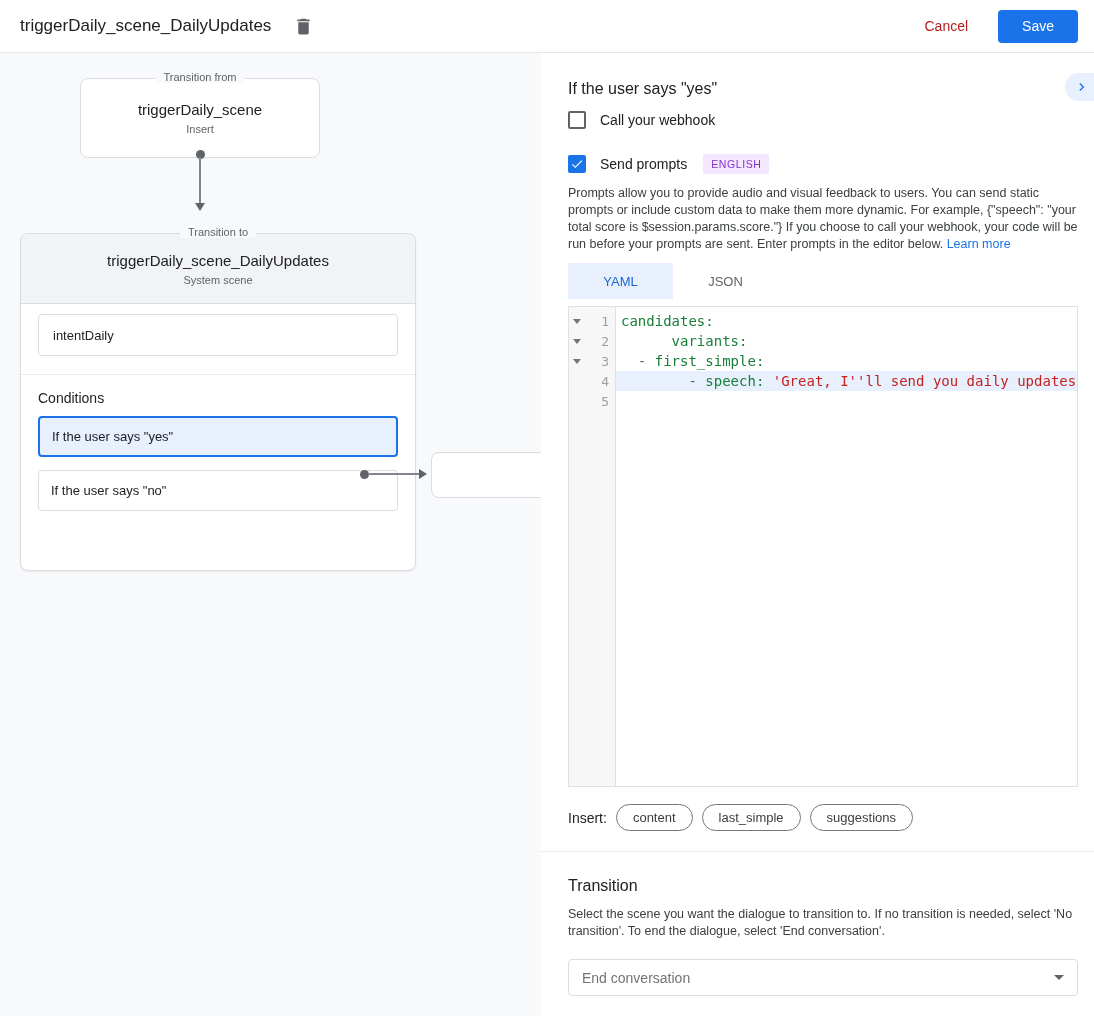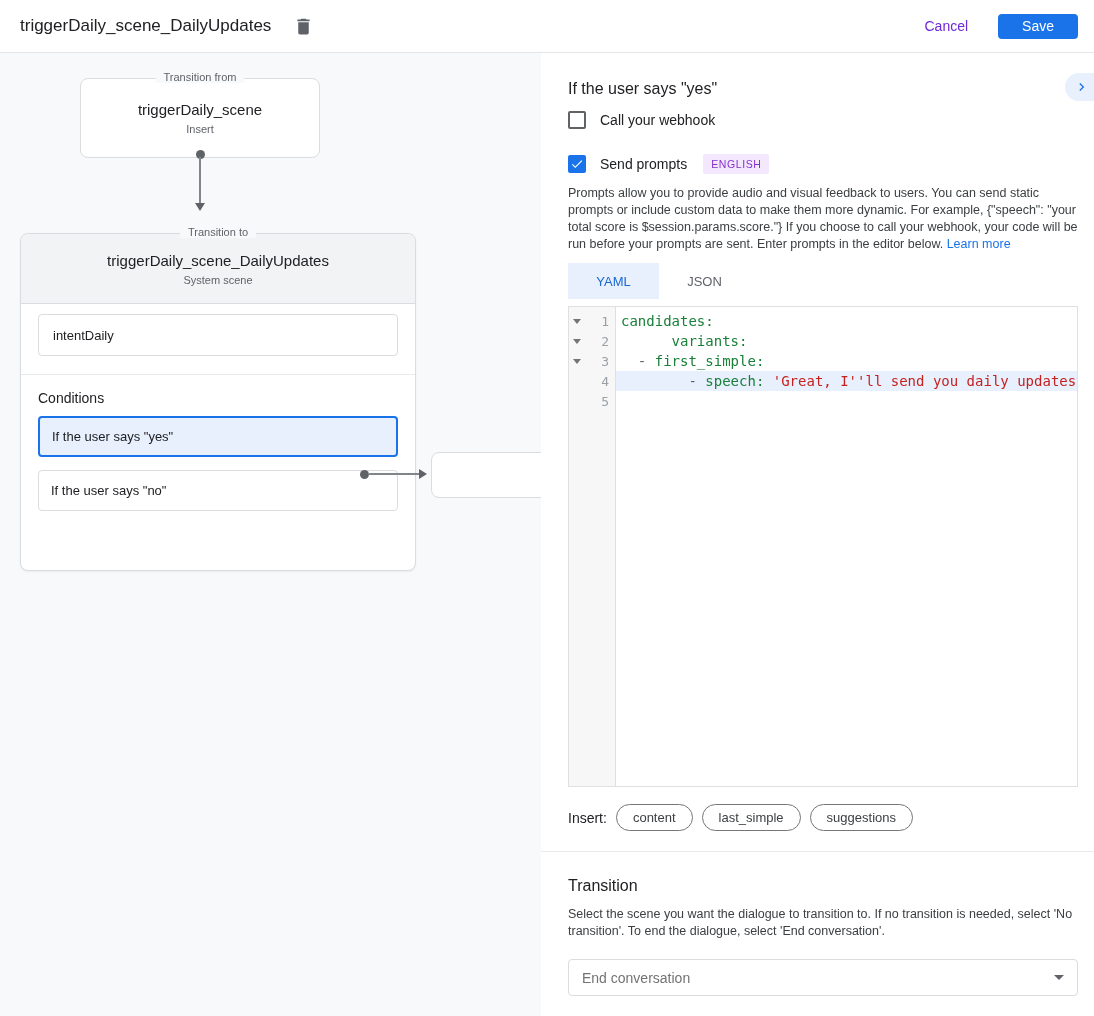--- a/index.html
+++ b/index.html
@@ -6,23 +6,23 @@
   html,body { width:1094px; height:1016px; overflow:hidden; background:#fff;
     font-family:"Liberation Sans", sans-serif; color:#202124; }
 
   
   .app-header { position:absolute; top:0; left:0; width:1094px; height:53px;
     background:#fff; border-bottom:1px solid #e4e6e8; display:flex; align-items:center; z-index:30; }
   .app-title { margin-left:20px; font-size:17px; font-weight:500; color:#202124; }
   .trash-btn { margin-left:16px; width:32px; height:32px; border:none; background:transparent;
     display:flex; align-items:center; justify-content:center; cursor:pointer; }
   .header-actions { margin-left:auto; display:flex; align-items:center; margin-right:16px; }
-  .cancel-btn { border:none; background:transparent; color:#6d28d9; font-size:14px; font-weight:500;
+  .cancel-btn { border:none; background:transparent; color:#b91c1c; font-size:14px; font-weight:500;
     font-family:inherit; margin-right:30px; cursor:pointer; }
-  .save-btn { background:#1a73e8; color:#fff; border:none; border-radius:4px; height:25px;
+  .save-btn { background:#1a73e8; color:#fff; border:none; border-radius:4px; height:33px;
     padding:0 24px; font-size:14px; font-weight:500; font-family:inherit; cursor:pointer; }
 
   
   .canvas { position:absolute; top:53px; left:0; width:541px; height:963px;
     background:#f8f9fa; overflow:hidden; z-index:1; }
   .flow-node { position:absolute; background:#fff; border:1px solid #dadce0; border-radius:8px; }
   .node-legend { position:absolute; top:-8px; left:50%; transform:translateX(-50%);
     background:#f8f9fa; padding:0 8px; font-size:11px; color:#5f6368; white-space:nowrap; }
   .from-node { left:80px; top:25px; width:240px; height:80px; display:flex; flex-direction:column;
     align-items:center; justify-content:center; }
@@ -72,21 +72,21 @@
     flex:0 0 auto; display:flex; align-items:center; justify-content:center; cursor:pointer; }
   .cbx.checked { background:#1a73e8; border-color:#1a73e8; }
   .check-label { margin-left:14px; font-size:14px; font-weight:500; color:#202124; }
   .lang-badge { margin-left:16px; background:#f3e8fd; color:#8430ce; font-size:10.5px; font-weight:500;
     letter-spacing:.6px; padding:4px 8px; border-radius:2px; }
 
   .desc { margin-top:11px; font-size:12.5px; line-height:17px; color:#3c4043; width:510px; }
   .link { color:#1a73e8; text-decoration:none; cursor:pointer; }
 
   .tabs { margin-top:10px; display:flex; }
-  .tab { width:91px; height:36px; display:flex; align-items:center; justify-content:center;
+  .tab { width:105px; height:36px; display:flex; align-items:center; justify-content:center;
     font-size:13px; font-weight:500; color:#5f6368; cursor:pointer; }
   .tab.active { background:#e8f0fe; color:#1967d2; }
 
   .editor { margin-top:7px; width:510px; height:481px; border:1px solid #e0e0e0;
     display:flex; font-family:"DejaVu Sans Mono", monospace; font-size:14px; overflow:hidden; }
   .gutter { width:47px; background:#f7f7f7; border-right:1px solid #e0e0e0; flex:0 0 auto;
     padding-top:4px; }
   .gutter-row { height:20px; display:flex; align-items:center; }
   .fold-cell { width:16px; display:flex; align-items:center; justify-content:center; }
   .fold-tri { width:0; height:0; border-left:4px solid transparent; border-right:4px solid transparent;

